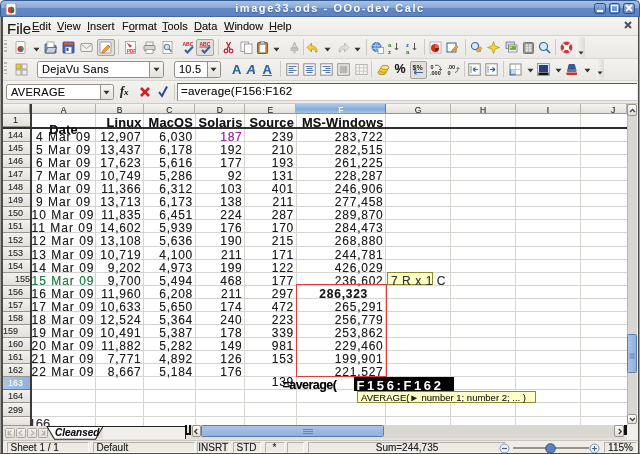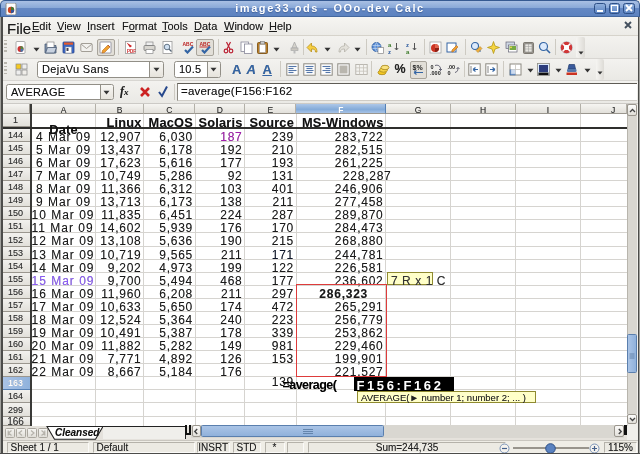--- a/index.html
+++ b/index.html
@@ -371,43 +371,43 @@
 <div class="tx" style="left:3px;top:208.0px;width:25px;text-align:center;font-size:9px;color:#333;font-weight:normal;">150</div>
 <div class="a" style="left:3px;top:220px;width:26.5px;height:13px;background:linear-gradient(#f2f1ee,#e2e0da);border-bottom:1px solid #9a968e;box-sizing:border-box;overflow:hidden;"></div>
 <div class="tx" style="left:3px;top:221.0px;width:25px;text-align:center;font-size:9px;color:#333;font-weight:normal;">151</div>
 <div class="a" style="left:3px;top:233px;width:26.5px;height:14px;background:linear-gradient(#f2f1ee,#e2e0da);border-bottom:1px solid #9a968e;box-sizing:border-box;overflow:hidden;"></div>
 <div class="tx" style="left:3px;top:234.5px;width:25px;text-align:center;font-size:9px;color:#333;font-weight:normal;">152</div>
 <div class="a" style="left:3px;top:247px;width:26.5px;height:13px;background:linear-gradient(#f2f1ee,#e2e0da);border-bottom:1px solid #9a968e;box-sizing:border-box;overflow:hidden;"></div>
 <div class="tx" style="left:3px;top:248.0px;width:25px;text-align:center;font-size:9px;color:#333;font-weight:normal;">153</div>
 <div class="a" style="left:3px;top:260px;width:26.5px;height:13px;background:linear-gradient(#f2f1ee,#e2e0da);border-bottom:1px solid #9a968e;box-sizing:border-box;overflow:hidden;"></div>
 <div class="tx" style="left:3px;top:261.0px;width:25px;text-align:center;font-size:9px;color:#333;font-weight:normal;">154</div>
 <div class="a" style="left:3px;top:273px;width:26.5px;height:13px;background:linear-gradient(#f2f1ee,#e2e0da);border-bottom:1px solid #9a968e;box-sizing:border-box;overflow:hidden;"></div>
-<div class="tx" style="left:3px;top:274.0px;width:25px;text-align:center;font-size:9px;color:#333;font-weight:normal;">155</div>
+<div class="tx" style="left:3px;top:274.0px;width:25px;text-align:center;font-size:9px;color:#333;font-weight:normal;padding-left:7px;">155</div>
 <div class="a" style="left:3px;top:286px;width:26.5px;height:13px;background:linear-gradient(#f2f1ee,#e2e0da);border-bottom:1px solid #9a968e;box-sizing:border-box;overflow:hidden;"></div>
 <div class="tx" style="left:3px;top:287.0px;width:25px;text-align:center;font-size:9px;color:#333;font-weight:normal;">156</div>
 <div class="a" style="left:3px;top:299px;width:26.5px;height:13px;background:linear-gradient(#f2f1ee,#e2e0da);border-bottom:1px solid #9a968e;box-sizing:border-box;overflow:hidden;"></div>
 <div class="tx" style="left:3px;top:300.0px;width:25px;text-align:center;font-size:9px;color:#333;font-weight:normal;">157</div>
 <div class="a" style="left:3px;top:312px;width:26.5px;height:13px;background:linear-gradient(#f2f1ee,#e2e0da);border-bottom:1px solid #9a968e;box-sizing:border-box;overflow:hidden;"></div>
 <div class="tx" style="left:3px;top:313.0px;width:25px;text-align:center;font-size:9px;color:#333;font-weight:normal;">158</div>
 <div class="a" style="left:3px;top:325px;width:26.5px;height:13px;background:linear-gradient(#f2f1ee,#e2e0da);border-bottom:1px solid #9a968e;box-sizing:border-box;overflow:hidden;"></div>
-<div class="tx" style="left:3px;top:326.0px;width:25px;text-align:center;font-size:9px;color:#333;font-weight:normal;">159</div>
+<div class="tx" style="left:3px;top:326.0px;width:25px;text-align:left;font-size:9px;color:#333;font-weight:normal;">159</div>
 <div class="a" style="left:3px;top:338px;width:26.5px;height:13px;background:linear-gradient(#f2f1ee,#e2e0da);border-bottom:1px solid #9a968e;box-sizing:border-box;overflow:hidden;"></div>
 <div class="tx" style="left:3px;top:339.0px;width:25px;text-align:center;font-size:9px;color:#333;font-weight:normal;">160</div>
 <div class="a" style="left:3px;top:351px;width:26.5px;height:13px;background:linear-gradient(#f2f1ee,#e2e0da);border-bottom:1px solid #9a968e;box-sizing:border-box;overflow:hidden;"></div>
 <div class="tx" style="left:3px;top:352.0px;width:25px;text-align:center;font-size:9px;color:#333;font-weight:normal;">161</div>
 <div class="a" style="left:3px;top:364px;width:26.5px;height:13px;background:linear-gradient(#f2f1ee,#e2e0da);border-bottom:1px solid #9a968e;box-sizing:border-box;overflow:hidden;"></div>
 <div class="tx" style="left:3px;top:365.0px;width:25px;text-align:center;font-size:9px;color:#333;font-weight:normal;">162</div>
 <div class="a" style="left:3px;top:377px;width:26.5px;height:13px;background:linear-gradient(90deg,#aac3e6,#8fb2dc);border-bottom:1px solid #5580b4;box-sizing:border-box;overflow:hidden;"></div>
 <div class="tx" style="left:3px;top:378.0px;width:25px;text-align:center;font-size:9px;color:#fff;font-weight:bold;">163</div>
 <div class="a" style="left:3px;top:390px;width:26.5px;height:13px;background:linear-gradient(#f2f1ee,#e2e0da);border-bottom:1px solid #9a968e;box-sizing:border-box;overflow:hidden;"></div>
 <div class="tx" style="left:3px;top:391.0px;width:25px;text-align:center;font-size:9px;color:#333;font-weight:normal;">164</div>
 <div class="a" style="left:3px;top:403px;width:26.5px;height:14px;background:linear-gradient(#f2f1ee,#e2e0da);border-bottom:1px solid #9a968e;box-sizing:border-box;overflow:hidden;"></div>
 <div class="tx" style="left:3px;top:404.5px;width:25px;text-align:center;font-size:9px;color:#333;font-weight:normal;">299</div>
 <div class="a" style="left:3px;top:417px;width:26.5px;height:9px;background:linear-gradient(#f2f1ee,#e2e0da);border-bottom:1px solid #9a968e;box-sizing:border-box;overflow:hidden;"></div>
-<div class="tx" style="left:3px;top:416.0px;width:25px;text-align:center;font-size:10px;color:#333;font-weight:normal;">166</div>
+<div class="tx" style="left:3px;top:416.0px;width:25px;text-align:center;font-size:13px;color:#333;font-weight:normal;padding-left:24px;">166</div>
 <div class="a" style="left:29.5px;top:104px;width:2px;height:322px;background:#3a3a38;"></div>
 <div class="a" style="left:95px;top:114px;width:1px;height:312px;background:#d6d4d0;"></div>
 <div class="a" style="left:143px;top:114px;width:1px;height:312px;background:#d6d4d0;"></div>
 <div class="a" style="left:195px;top:114px;width:1px;height:312px;background:#d6d4d0;"></div>
 <div class="a" style="left:244px;top:114px;width:1px;height:312px;background:#d6d4d0;"></div>
 <div class="a" style="left:296px;top:114px;width:1px;height:312px;background:#d6d4d0;"></div>
 <div class="a" style="left:385px;top:114px;width:1px;height:312px;background:#d6d4d0;"></div>
 <div class="a" style="left:450px;top:114px;width:1px;height:312px;background:#d6d4d0;"></div>
 <div class="a" style="left:515px;top:114px;width:1px;height:312px;background:#d6d4d0;"></div>
 <div class="a" style="left:580px;top:114px;width:1px;height:312px;background:#d6d4d0;"></div>
@@ -457,21 +457,21 @@
 <div class="tx" style="left:95.5px;top:155.5px;width:46.0px;text-align:right;font-size:12px;letter-spacing:0.75px;color:#1a1a1a;">17,623</div>
 <div class="tx" style="left:143.5px;top:155.5px;width:49.5px;text-align:right;font-size:12px;letter-spacing:0.75px;color:#1a1a1a;">5,616</div>
 <div class="tx" style="left:195px;top:155.5px;width:47.5px;text-align:right;font-size:12px;letter-spacing:0.75px;color:#1a1a1a;">177</div>
 <div class="tx" style="left:244.5px;top:155.5px;width:49.5px;text-align:right;font-size:12px;letter-spacing:0.75px;color:#1a1a1a;">193</div>
 <div class="tx" style="left:296px;top:155.5px;width:87.5px;text-align:right;font-size:12px;letter-spacing:0.75px;color:#1a1a1a;">261,225</div>
 <div class="tx" style="left:31.5px;top:168.5px;width:59.8px;text-align:right;font-size:12px;letter-spacing:1.0px;color:#1a1a1a;">7 Mar 09</div>
 <div class="tx" style="left:95.5px;top:168.5px;width:46.0px;text-align:right;font-size:12px;letter-spacing:0.75px;color:#1a1a1a;">10,749</div>
 <div class="tx" style="left:143.5px;top:168.5px;width:49.5px;text-align:right;font-size:12px;letter-spacing:0.75px;color:#1a1a1a;">5,286</div>
 <div class="tx" style="left:195px;top:168.5px;width:47.5px;text-align:right;font-size:12px;letter-spacing:0.75px;color:#1a1a1a;">92</div>
 <div class="tx" style="left:244.5px;top:168.5px;width:49.5px;text-align:right;font-size:12px;letter-spacing:0.75px;color:#1a1a1a;">131</div>
-<div class="tx" style="left:296px;top:168.5px;width:87.5px;text-align:right;font-size:12px;letter-spacing:0.75px;color:#1a1a1a;padding-left:8px;">228,287</div>
+<div class="tx" style="left:296px;top:168.5px;width:87.5px;text-align:right;font-size:12px;letter-spacing:0.75px;color:#1a1a1a;">228,287</div>
 <div class="tx" style="left:31.5px;top:181.5px;width:59.8px;text-align:right;font-size:12px;letter-spacing:1.0px;color:#1a1a1a;">8 Mar 09</div>
 <div class="tx" style="left:95.5px;top:181.5px;width:46.0px;text-align:right;font-size:12px;letter-spacing:0.75px;color:#1a1a1a;">11,366</div>
 <div class="tx" style="left:143.5px;top:181.5px;width:49.5px;text-align:right;font-size:12px;letter-spacing:0.75px;color:#1a1a1a;">6,312</div>
 <div class="tx" style="left:195px;top:181.5px;width:47.5px;text-align:right;font-size:12px;letter-spacing:0.75px;color:#1a1a1a;">103</div>
 <div class="tx" style="left:244.5px;top:181.5px;width:49.5px;text-align:right;font-size:12px;letter-spacing:0.75px;color:#1a1a1a;">401</div>
 <div class="tx" style="left:296px;top:181.5px;width:87.5px;text-align:right;font-size:12px;letter-spacing:0.75px;color:#1a1a1a;">246,906</div>
 <div class="tx" style="left:31.5px;top:194.5px;width:59.8px;text-align:right;font-size:12px;letter-spacing:1.0px;color:#1a1a1a;">9 Mar 09</div>
 <div class="tx" style="left:95.5px;top:194.5px;width:46.0px;text-align:right;font-size:12px;letter-spacing:0.75px;color:#1a1a1a;">13,713</div>
 <div class="tx" style="left:143.5px;top:194.5px;width:49.5px;text-align:right;font-size:12px;letter-spacing:0.75px;color:#1a1a1a;">6,173</div>
 <div class="tx" style="left:195px;top:194.5px;width:47.5px;text-align:right;font-size:12px;letter-spacing:0.75px;color:#1a1a1a;">138</div>
@@ -490,31 +490,31 @@
 <div class="tx" style="left:244.5px;top:220.5px;width:49.5px;text-align:right;font-size:12px;letter-spacing:0.75px;color:#1a1a1a;">170</div>
 <div class="tx" style="left:296px;top:220.5px;width:87.5px;text-align:right;font-size:12px;letter-spacing:0.75px;color:#1a1a1a;">284,473</div>
 <div class="tx" style="left:31.5px;top:233.5px;width:59.8px;text-align:right;font-size:12px;letter-spacing:1.0px;color:#1a1a1a;">12 Mar 09</div>
 <div class="tx" style="left:95.5px;top:233.5px;width:46.0px;text-align:right;font-size:12px;letter-spacing:0.75px;color:#1a1a1a;">13,108</div>
 <div class="tx" style="left:143.5px;top:233.5px;width:49.5px;text-align:right;font-size:12px;letter-spacing:0.75px;color:#1a1a1a;">5,636</div>
 <div class="tx" style="left:195px;top:233.5px;width:47.5px;text-align:right;font-size:12px;letter-spacing:0.75px;color:#1a1a1a;">190</div>
 <div class="tx" style="left:244.5px;top:233.5px;width:49.5px;text-align:right;font-size:12px;letter-spacing:0.75px;color:#1a1a1a;">215</div>
 <div class="tx" style="left:296px;top:233.5px;width:87.5px;text-align:right;font-size:12px;letter-spacing:0.75px;color:#1a1a1a;">268,880</div>
 <div class="tx" style="left:31.5px;top:247.5px;width:59.8px;text-align:right;font-size:12px;letter-spacing:1.0px;color:#1a1a1a;">13 Mar 09</div>
 <div class="tx" style="left:95.5px;top:247.5px;width:46.0px;text-align:right;font-size:12px;letter-spacing:0.75px;color:#1a1a1a;">10,719</div>
-<div class="tx" style="left:143.5px;top:247.5px;width:49.5px;text-align:right;font-size:12px;letter-spacing:0.75px;color:#1a1a1a;">9,565</div>
+<div class="tx" style="left:143.5px;top:247.5px;width:49.5px;text-align:right;font-size:12px;letter-spacing:0.75px;color:#1a1a1a;">4,100</div>
 <div class="tx" style="left:195px;top:247.5px;width:47.5px;text-align:right;font-size:12px;letter-spacing:0.75px;color:#1a1a1a;">211</div>
 <div class="tx" style="left:244.5px;top:247.5px;width:49.5px;text-align:right;font-size:12px;letter-spacing:0.75px;color:#0f172a;">171</div>
 <div class="tx" style="left:296px;top:247.5px;width:87.5px;text-align:right;font-size:12px;letter-spacing:0.75px;color:#1a1a1a;">244,781</div>
 <div class="tx" style="left:31.5px;top:260.5px;width:59.8px;text-align:right;font-size:12px;letter-spacing:1.0px;color:#1a1a1a;">14 Mar 09</div>
 <div class="tx" style="left:95.5px;top:260.5px;width:46.0px;text-align:right;font-size:12px;letter-spacing:0.75px;color:#1a1a1a;">9,202</div>
 <div class="tx" style="left:143.5px;top:260.5px;width:49.5px;text-align:right;font-size:12px;letter-spacing:0.75px;color:#1a1a1a;">4,973</div>
 <div class="tx" style="left:195px;top:260.5px;width:47.5px;text-align:right;font-size:12px;letter-spacing:0.75px;color:#1a1a1a;">199</div>
 <div class="tx" style="left:244.5px;top:260.5px;width:49.5px;text-align:right;font-size:12px;letter-spacing:0.75px;color:#1a1a1a;">122</div>
-<div class="tx" style="left:296px;top:260.5px;width:87.5px;text-align:right;font-size:12px;letter-spacing:0.75px;color:#1a1a1a;">226,581</div>
-<div class="tx" style="left:31.5px;top:273.5px;width:59.8px;text-align:right;font-size:12px;letter-spacing:1.0px;color:#8b5cf6;">15 Mar 09</div>
+<div class="tx" style="left:296px;top:260.5px;width:87.5px;text-align:right;font-size:12px;letter-spacing:0.75px;color:#1a1a1a;">426,029</div>
+<div class="tx" style="left:31.5px;top:273.5px;width:59.8px;text-align:right;font-size:12px;letter-spacing:1.0px;color:#15803d;">15 Mar 09</div>
 <div class="tx" style="left:95.5px;top:273.5px;width:46.0px;text-align:right;font-size:12px;letter-spacing:0.75px;color:#1a1a1a;">9,700</div>
 <div class="tx" style="left:143.5px;top:273.5px;width:49.5px;text-align:right;font-size:12px;letter-spacing:0.75px;color:#1a1a1a;">5,494</div>
 <div class="tx" style="left:195px;top:273.5px;width:47.5px;text-align:right;font-size:12px;letter-spacing:0.75px;color:#1a1a1a;">468</div>
 <div class="tx" style="left:244.5px;top:273.5px;width:49.5px;text-align:right;font-size:12px;letter-spacing:0.75px;color:#1a1a1a;">177</div>
 <div class="tx" style="left:296px;top:273.5px;width:87.5px;text-align:right;font-size:12px;letter-spacing:0.75px;color:#1a1a1a;">236,602</div>
 <div class="tx" style="left:31.5px;top:286.5px;width:59.8px;text-align:right;font-size:12px;letter-spacing:1.0px;color:#1a1a1a;">16 Mar 09</div>
 <div class="tx" style="left:95.5px;top:286.5px;width:46.0px;text-align:right;font-size:12px;letter-spacing:0.75px;color:#1a1a1a;">11,960</div>
 <div class="tx" style="left:143.5px;top:286.5px;width:49.5px;text-align:right;font-size:12px;letter-spacing:0.75px;color:#1a1a1a;">6,208</div>
 <div class="tx" style="left:195px;top:286.5px;width:47.5px;text-align:right;font-size:12px;letter-spacing:0.75px;color:#1a1a1a;">211</div>
 <div class="tx" style="left:244.5px;top:286.5px;width:49.5px;text-align:right;font-size:12px;letter-spacing:0.75px;color:#1a1a1a;">297</div>

